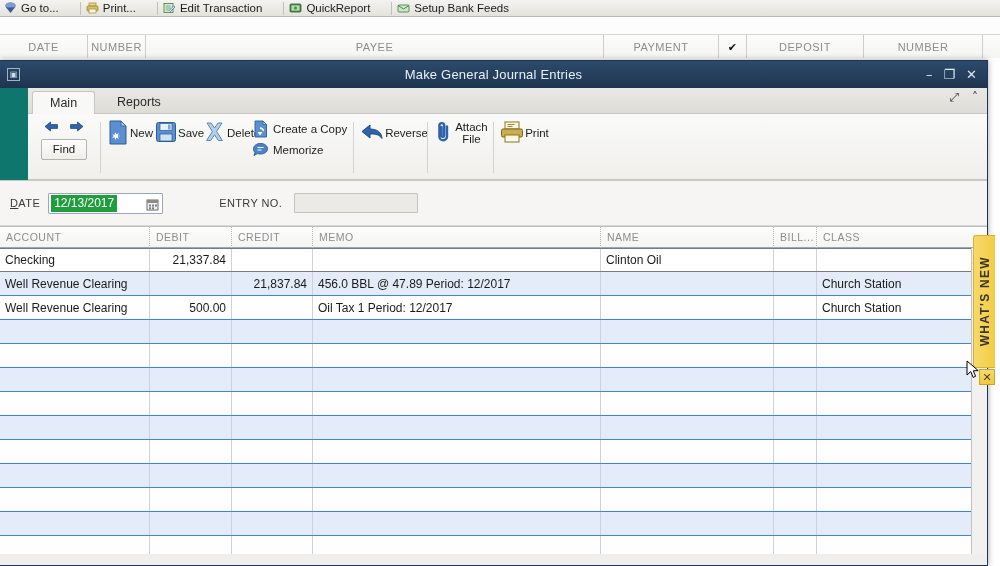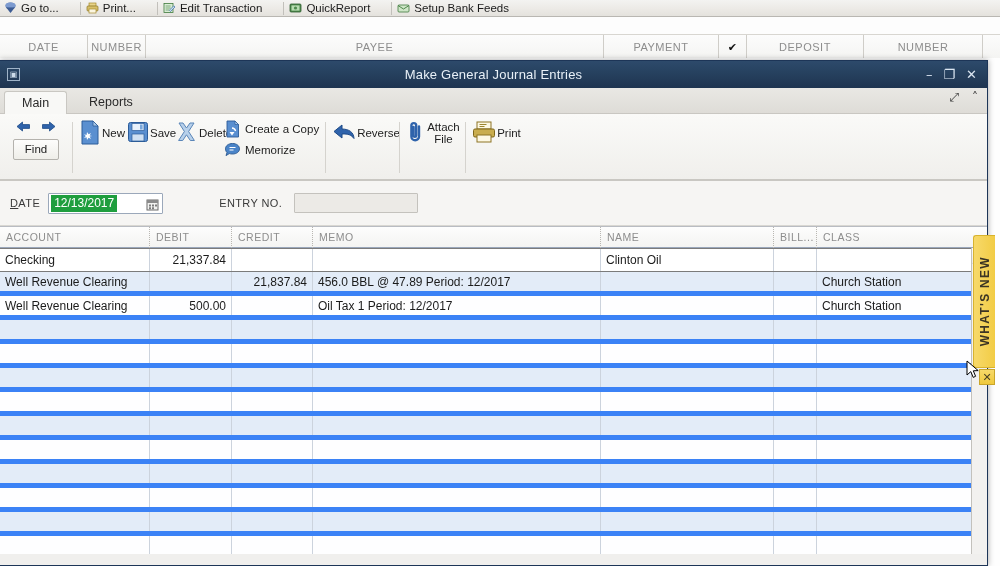--- a/index.html
+++ b/index.html
@@ -55,21 +55,21 @@
     display:flex;align-items:center;justify-content:center;color:#cddcea;font-size:8px;line-height:1;
   }
   .title-text{
     position:absolute;left:0;right:0;text-align:center;
     color:#e8f0f7;font-size:13px;letter-spacing:.2px;pointer-events:none;
   }
   .title-btns{margin-left:auto;display:flex;align-items:center;padding-right:10px;gap:11px;}
   .tb-btn{color:#dce7f2;font-size:13px;line-height:1;cursor:default;font-family:"DejaVu Sans",sans-serif;}
 
   
-  .ribbon{background:#84cc16;border-bottom:1px solid #c9c7c2;position:relative;}
+  .ribbon{background:#0f766e;border-bottom:1px solid #c9c7c2;position:relative;padding-left:28px;}
   .tabrow{height:25px;display:flex;align-items:flex-end;background:linear-gradient(to bottom,#e9e8e4,#dedcd7);
           border-bottom:1px solid #c9c7c2;position:relative;}
   .tab{
     height:23px;line-height:23px;padding:0 17px;font-size:12.5px;color:#2a2a2a;
     border:1px solid transparent;border-bottom:none;box-sizing:border-box;margin-left:4px;
   }
   .tab.active{background:#f8f8f6;border-color:#c9c7c2;border-radius:3px 3px 0 0;position:relative;top:1px;}
   .ribbon-right{position:absolute;right:9px;top:3px;display:flex;align-items:center;gap:13px;}
   .rr-ico{font-size:12px;color:#3a3a3a;line-height:1;font-family:"DejaVu Sans",sans-serif;}
 
@@ -122,21 +122,21 @@
     background:linear-gradient(to bottom,#fdfdfd,#f4f4f2);
     border-bottom:1px solid #9aa7bb;box-sizing:border-box;
   }
   .gh{
     font-size:10.5px;color:#8d8d8d;letter-spacing:.5px;box-sizing:border-box;
     height:21px;line-height:21px;padding-left:6px;overflow:hidden;white-space:nowrap;
     border-right:1px dotted #b9b7b2;
   }
   .gh:last-child{border-right:none;}
   .gbody{position:absolute;left:0;top:21px;right:0;bottom:0;overflow:hidden;}
-  .grow{display:flex;height:24px;box-sizing:border-box;border-bottom:5px solid #3b82f6;}
+  .grow{display:flex;height:24px;box-sizing:border-box;border-bottom:1px solid #3b82f6;}
   .grow.alt{background:#e3ecf8;}
   .grow.white{background:#fefeff;}
   .grow.sel{background:#ffffff;border:1px solid #7b7b7b;border-left:none;border-right:none;}
   .gc{
     box-sizing:border-box;height:100%;display:flex;align-items:center;
     font-size:12px;color:#1b1b1b;padding:0 5px;overflow:hidden;white-space:nowrap;
     border-right:1px solid #ccd3dd;
   }
   .gc.num{justify-content:flex-end;}
   .gc:last-child{border-right:none;}

